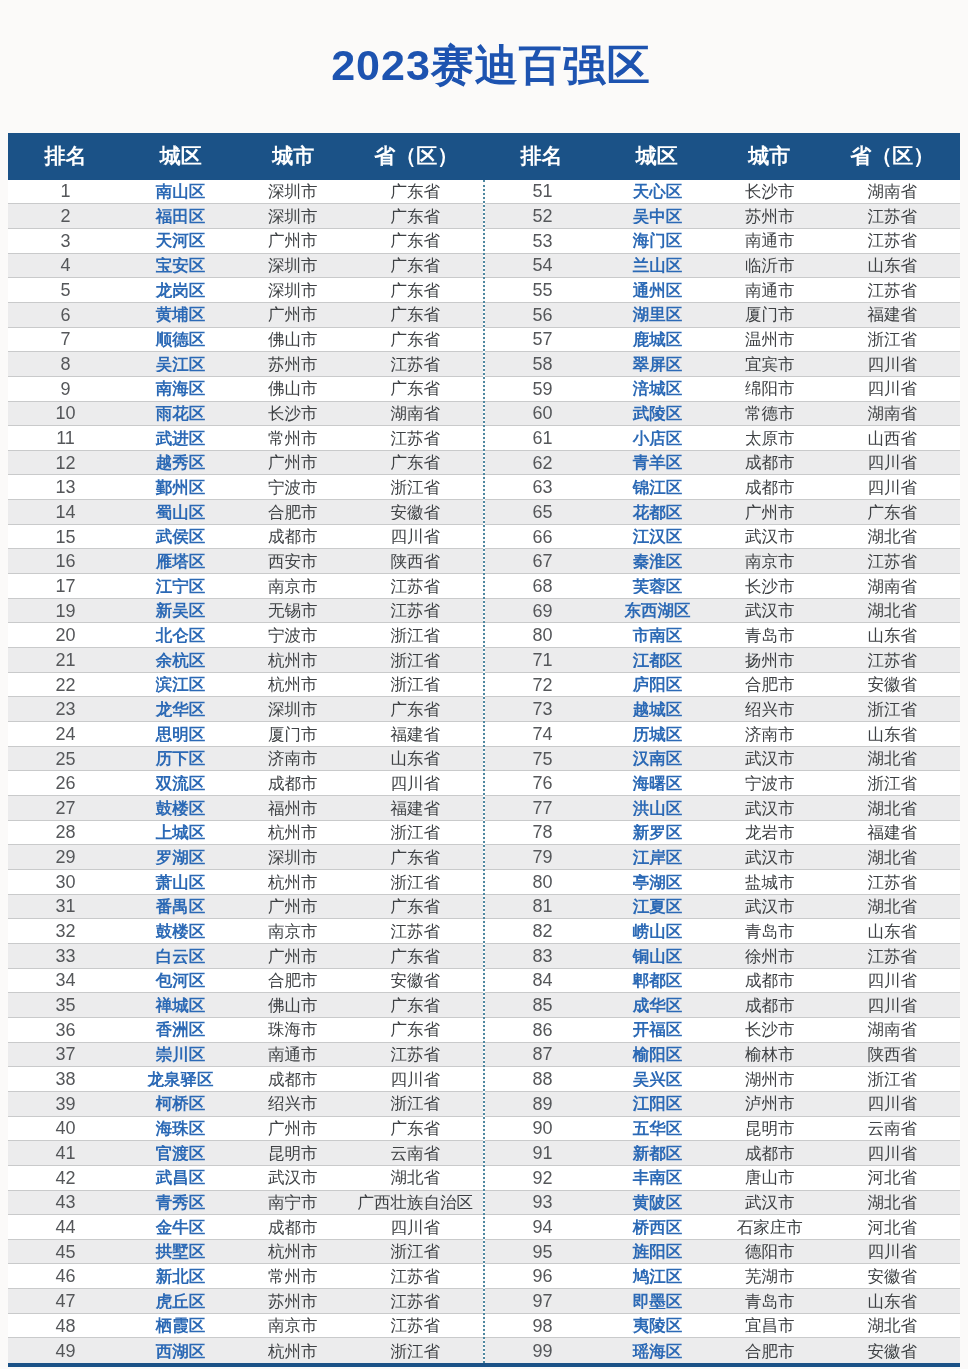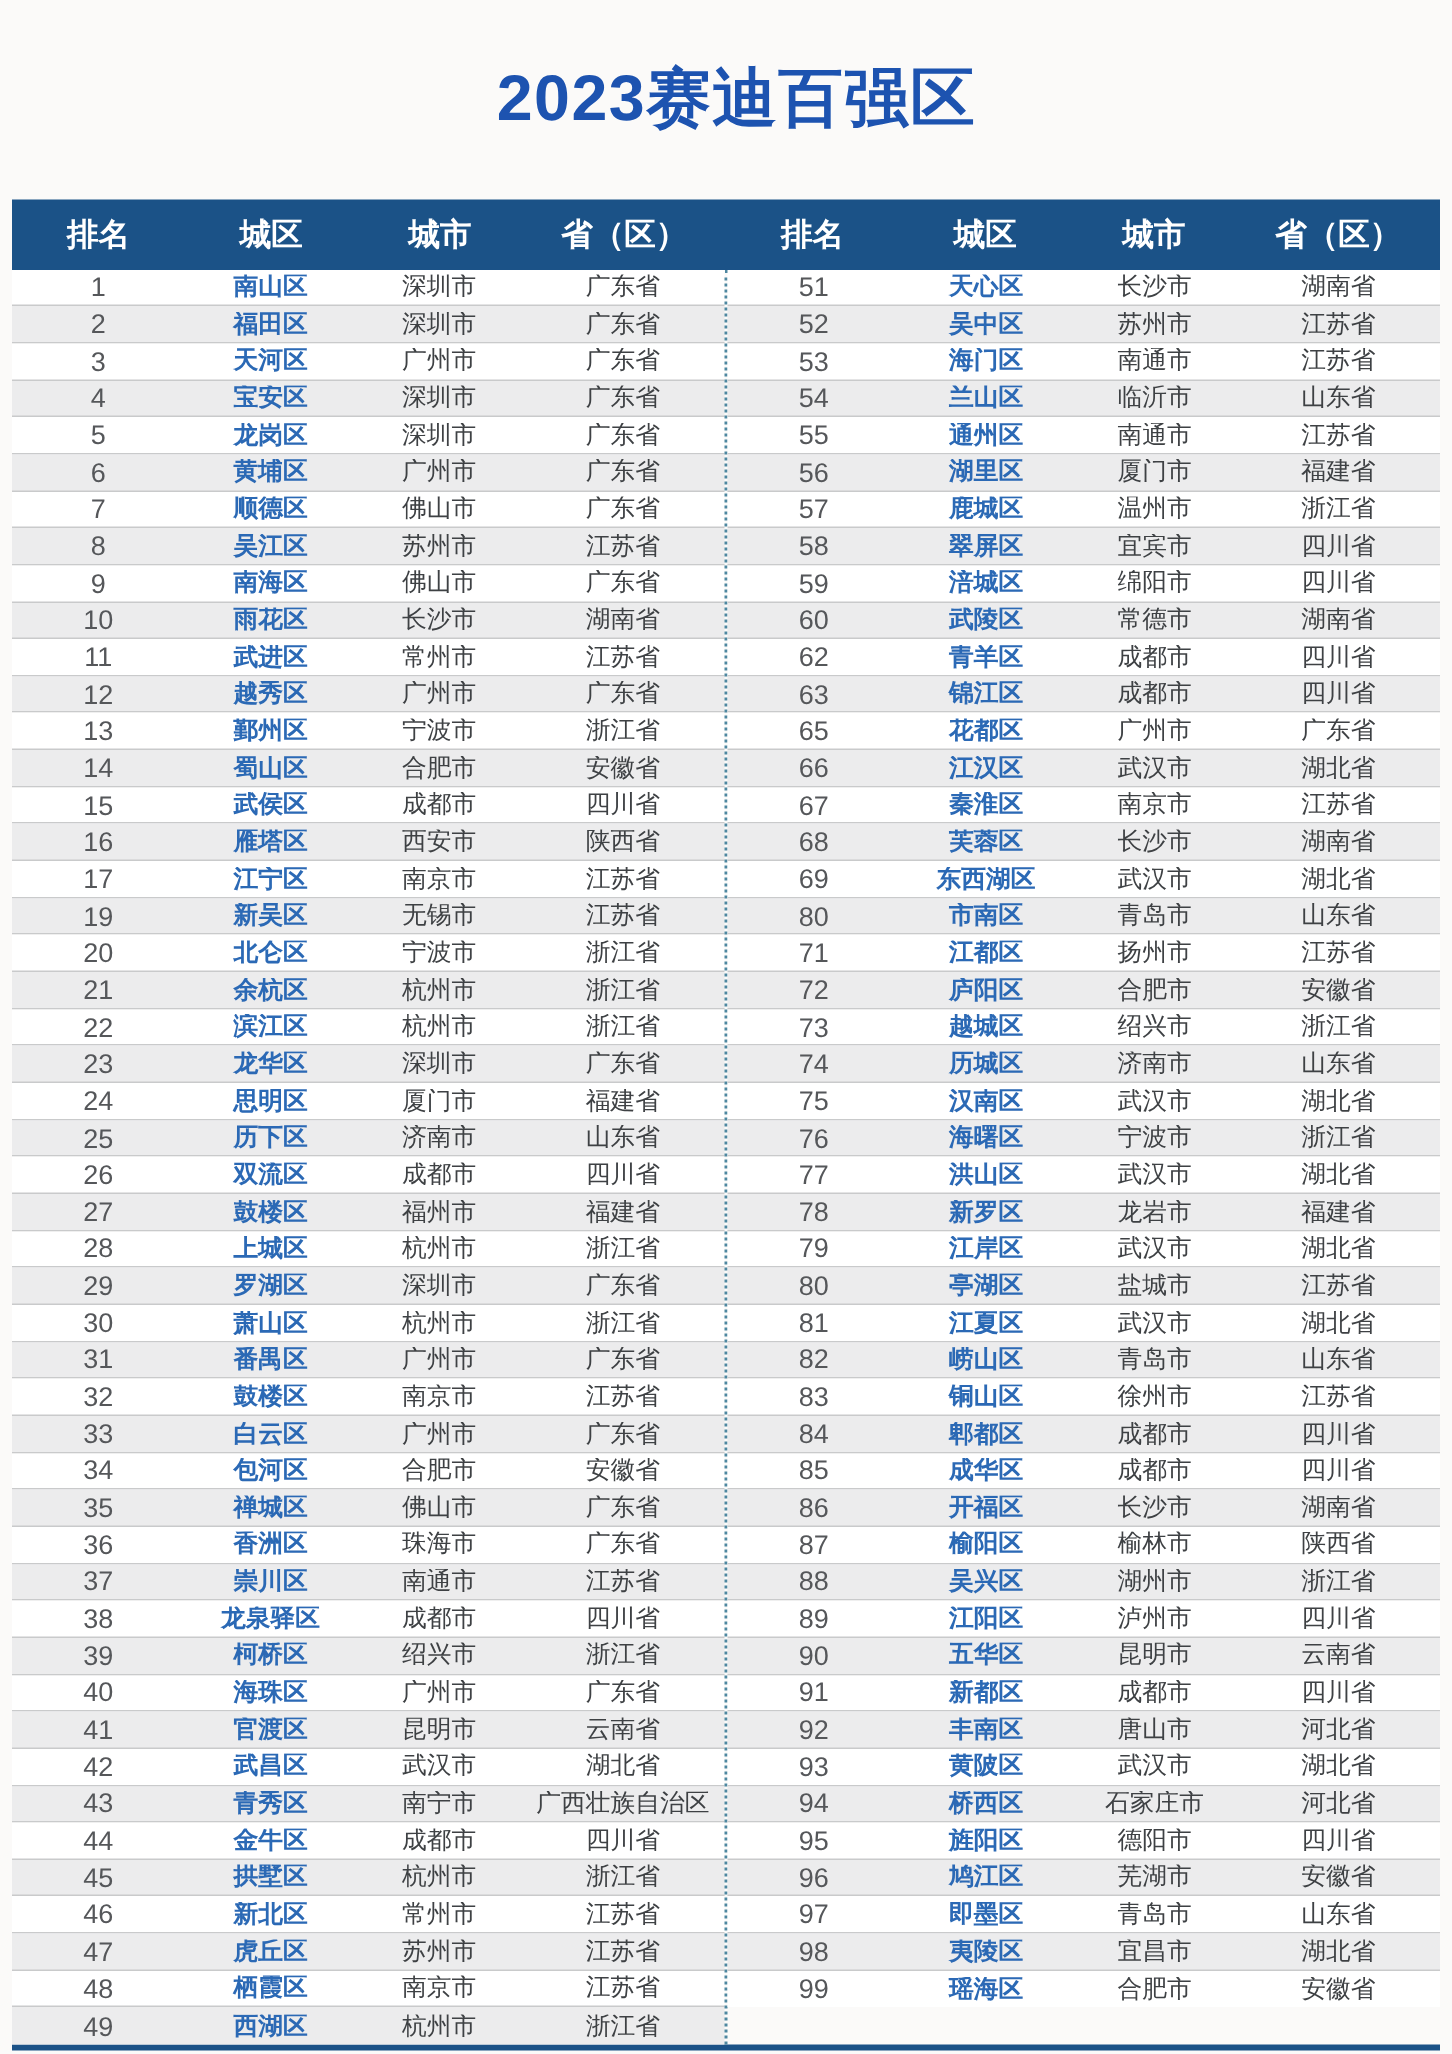--- a/index.html
+++ b/index.html
@@ -434,20 +434,26 @@
           <span class="cell city">绵阳市</span>
           <span class="cell province">四川省</span>
         </div>
         <div class="row">
           <span class="cell rank">60</span>
           <span class="cell district">武陵区</span>
           <span class="cell city">常德市</span>
           <span class="cell province">湖南省</span>
         </div>
         <div class="row">
+          <span class="cell rank">61</span>
+          <span class="cell district">小店区</span>
+          <span class="cell city">太原市</span>
+          <span class="cell province">山西省</span>
+        </div>
+        <div class="row">
           <span class="cell rank">62</span>
           <span class="cell district">青羊区</span>
           <span class="cell city">成都市</span>
           <span class="cell province">四川省</span>
         </div>
         <div class="row">
           <span class="cell rank">63</span>
           <span class="cell district">锦江区</span>
           <span class="cell city">成都市</span>
           <span class="cell province">四川省</span>

